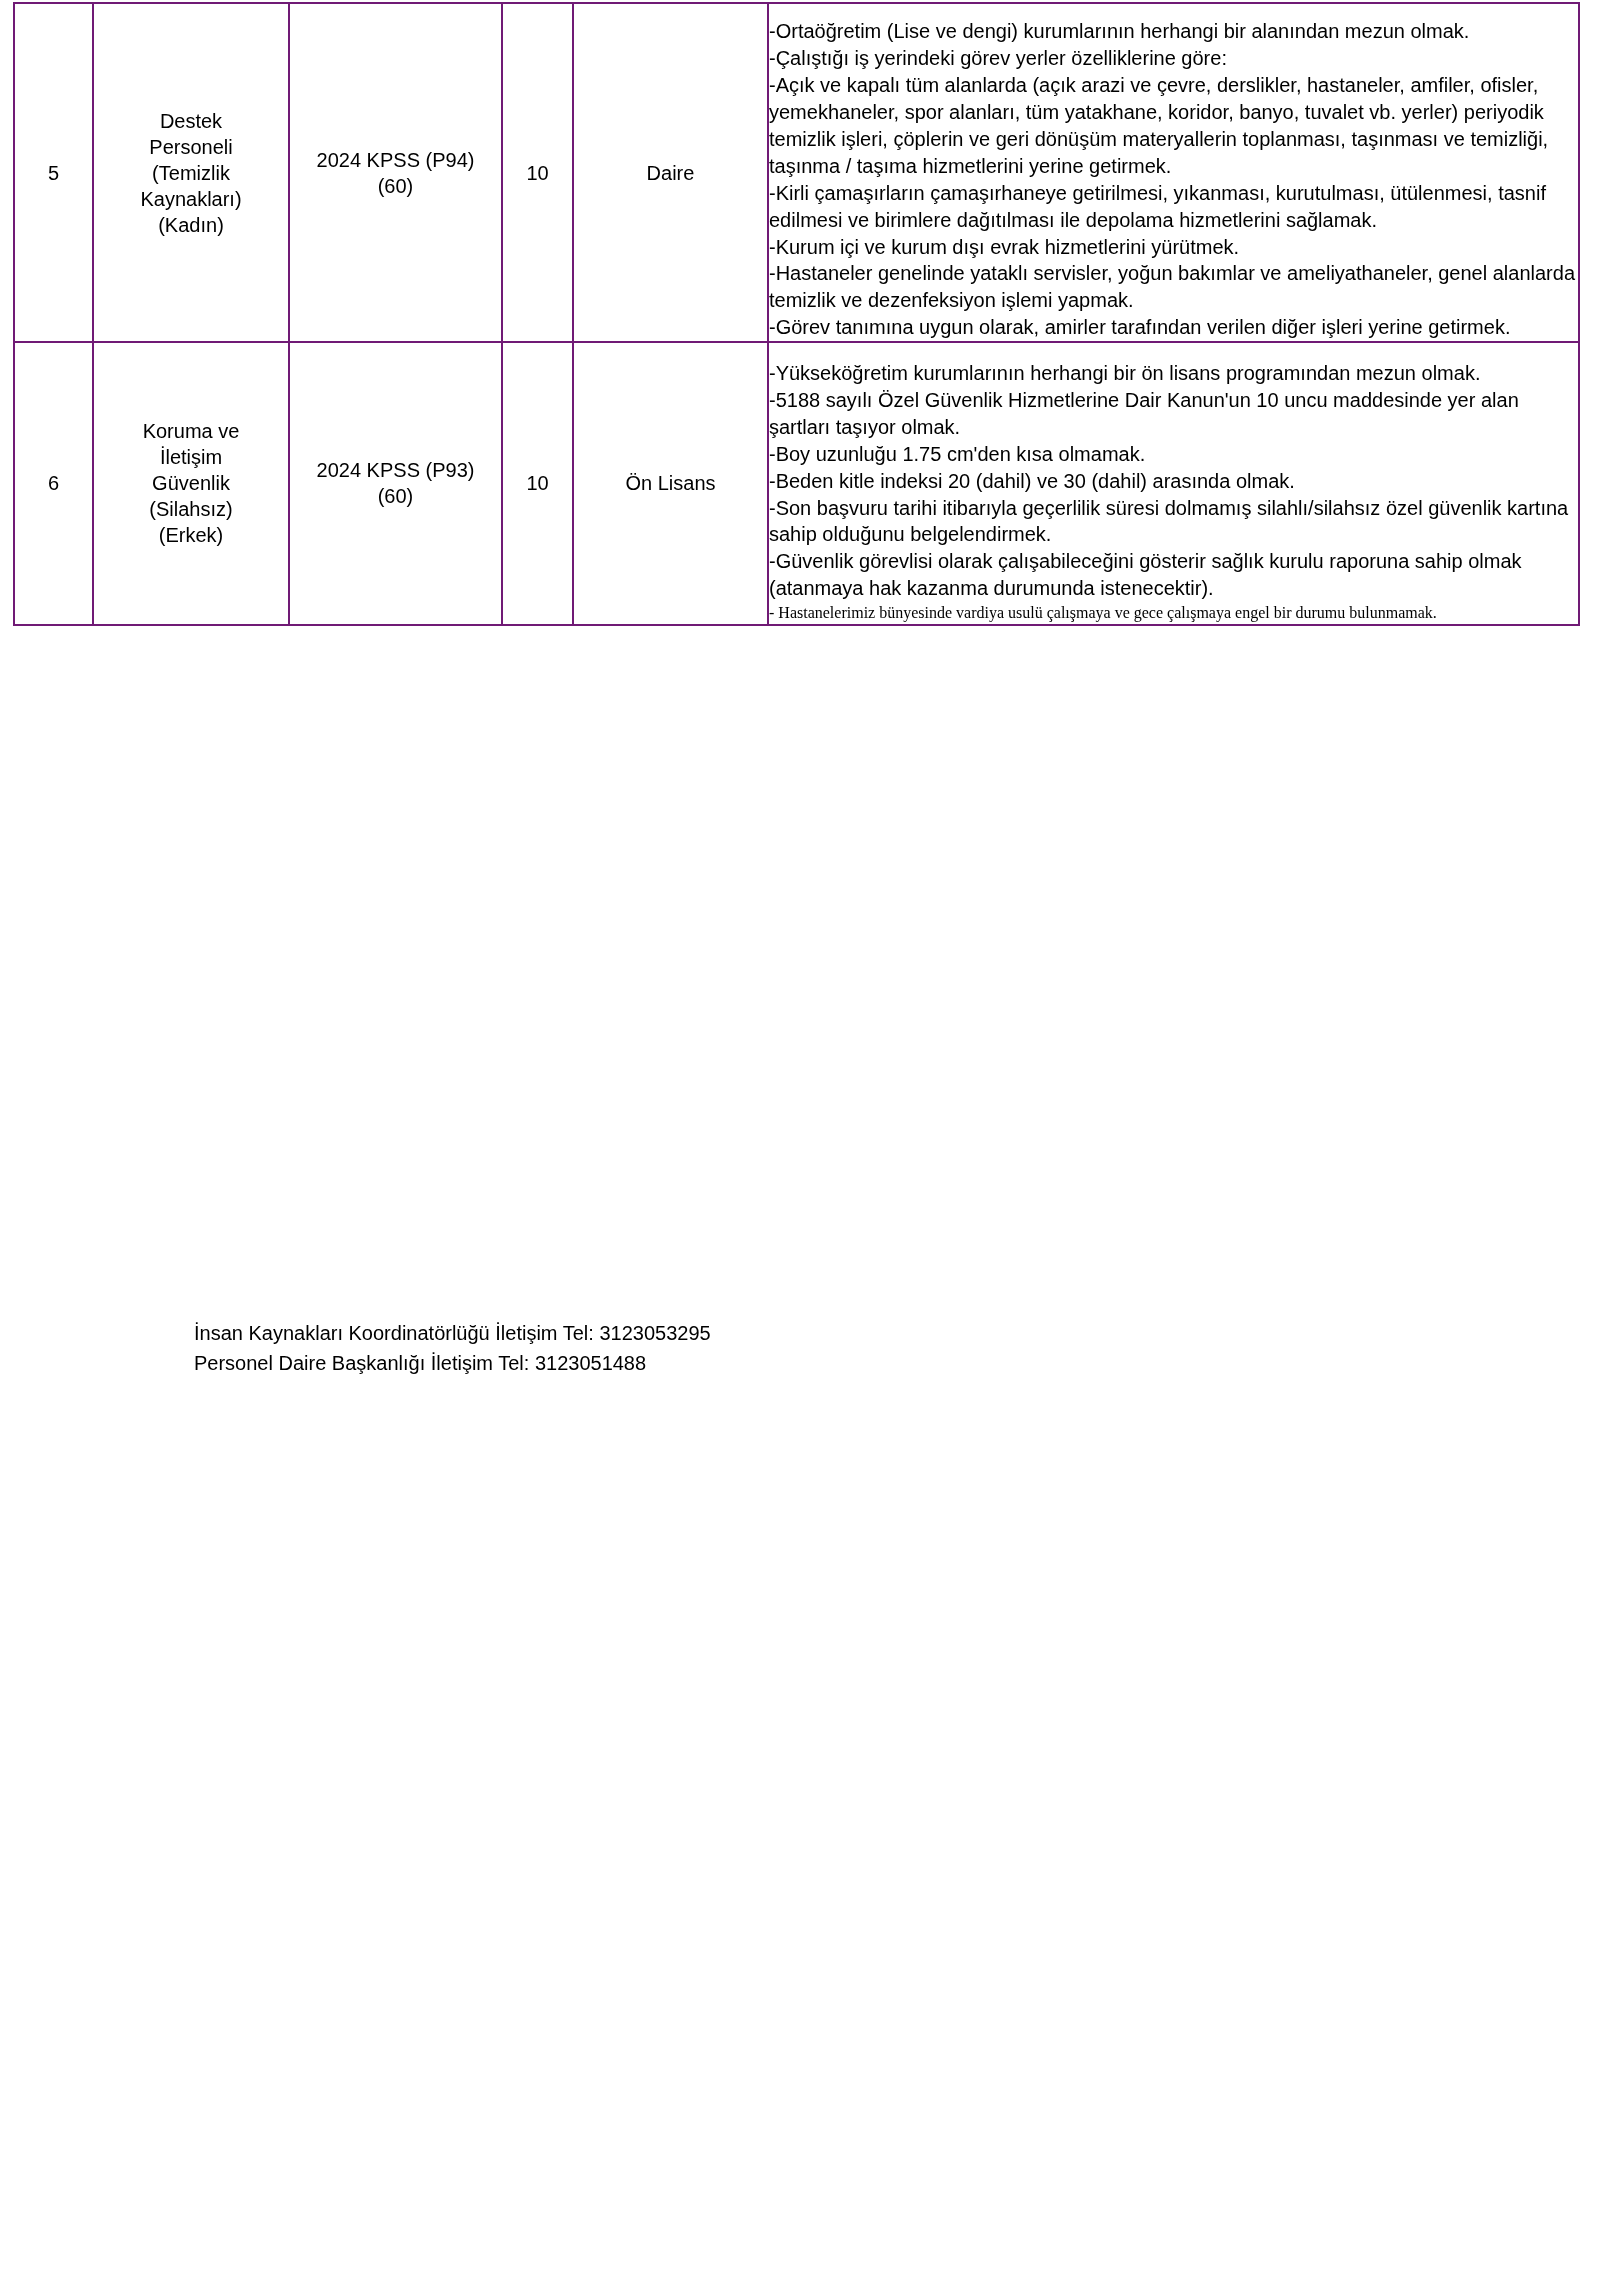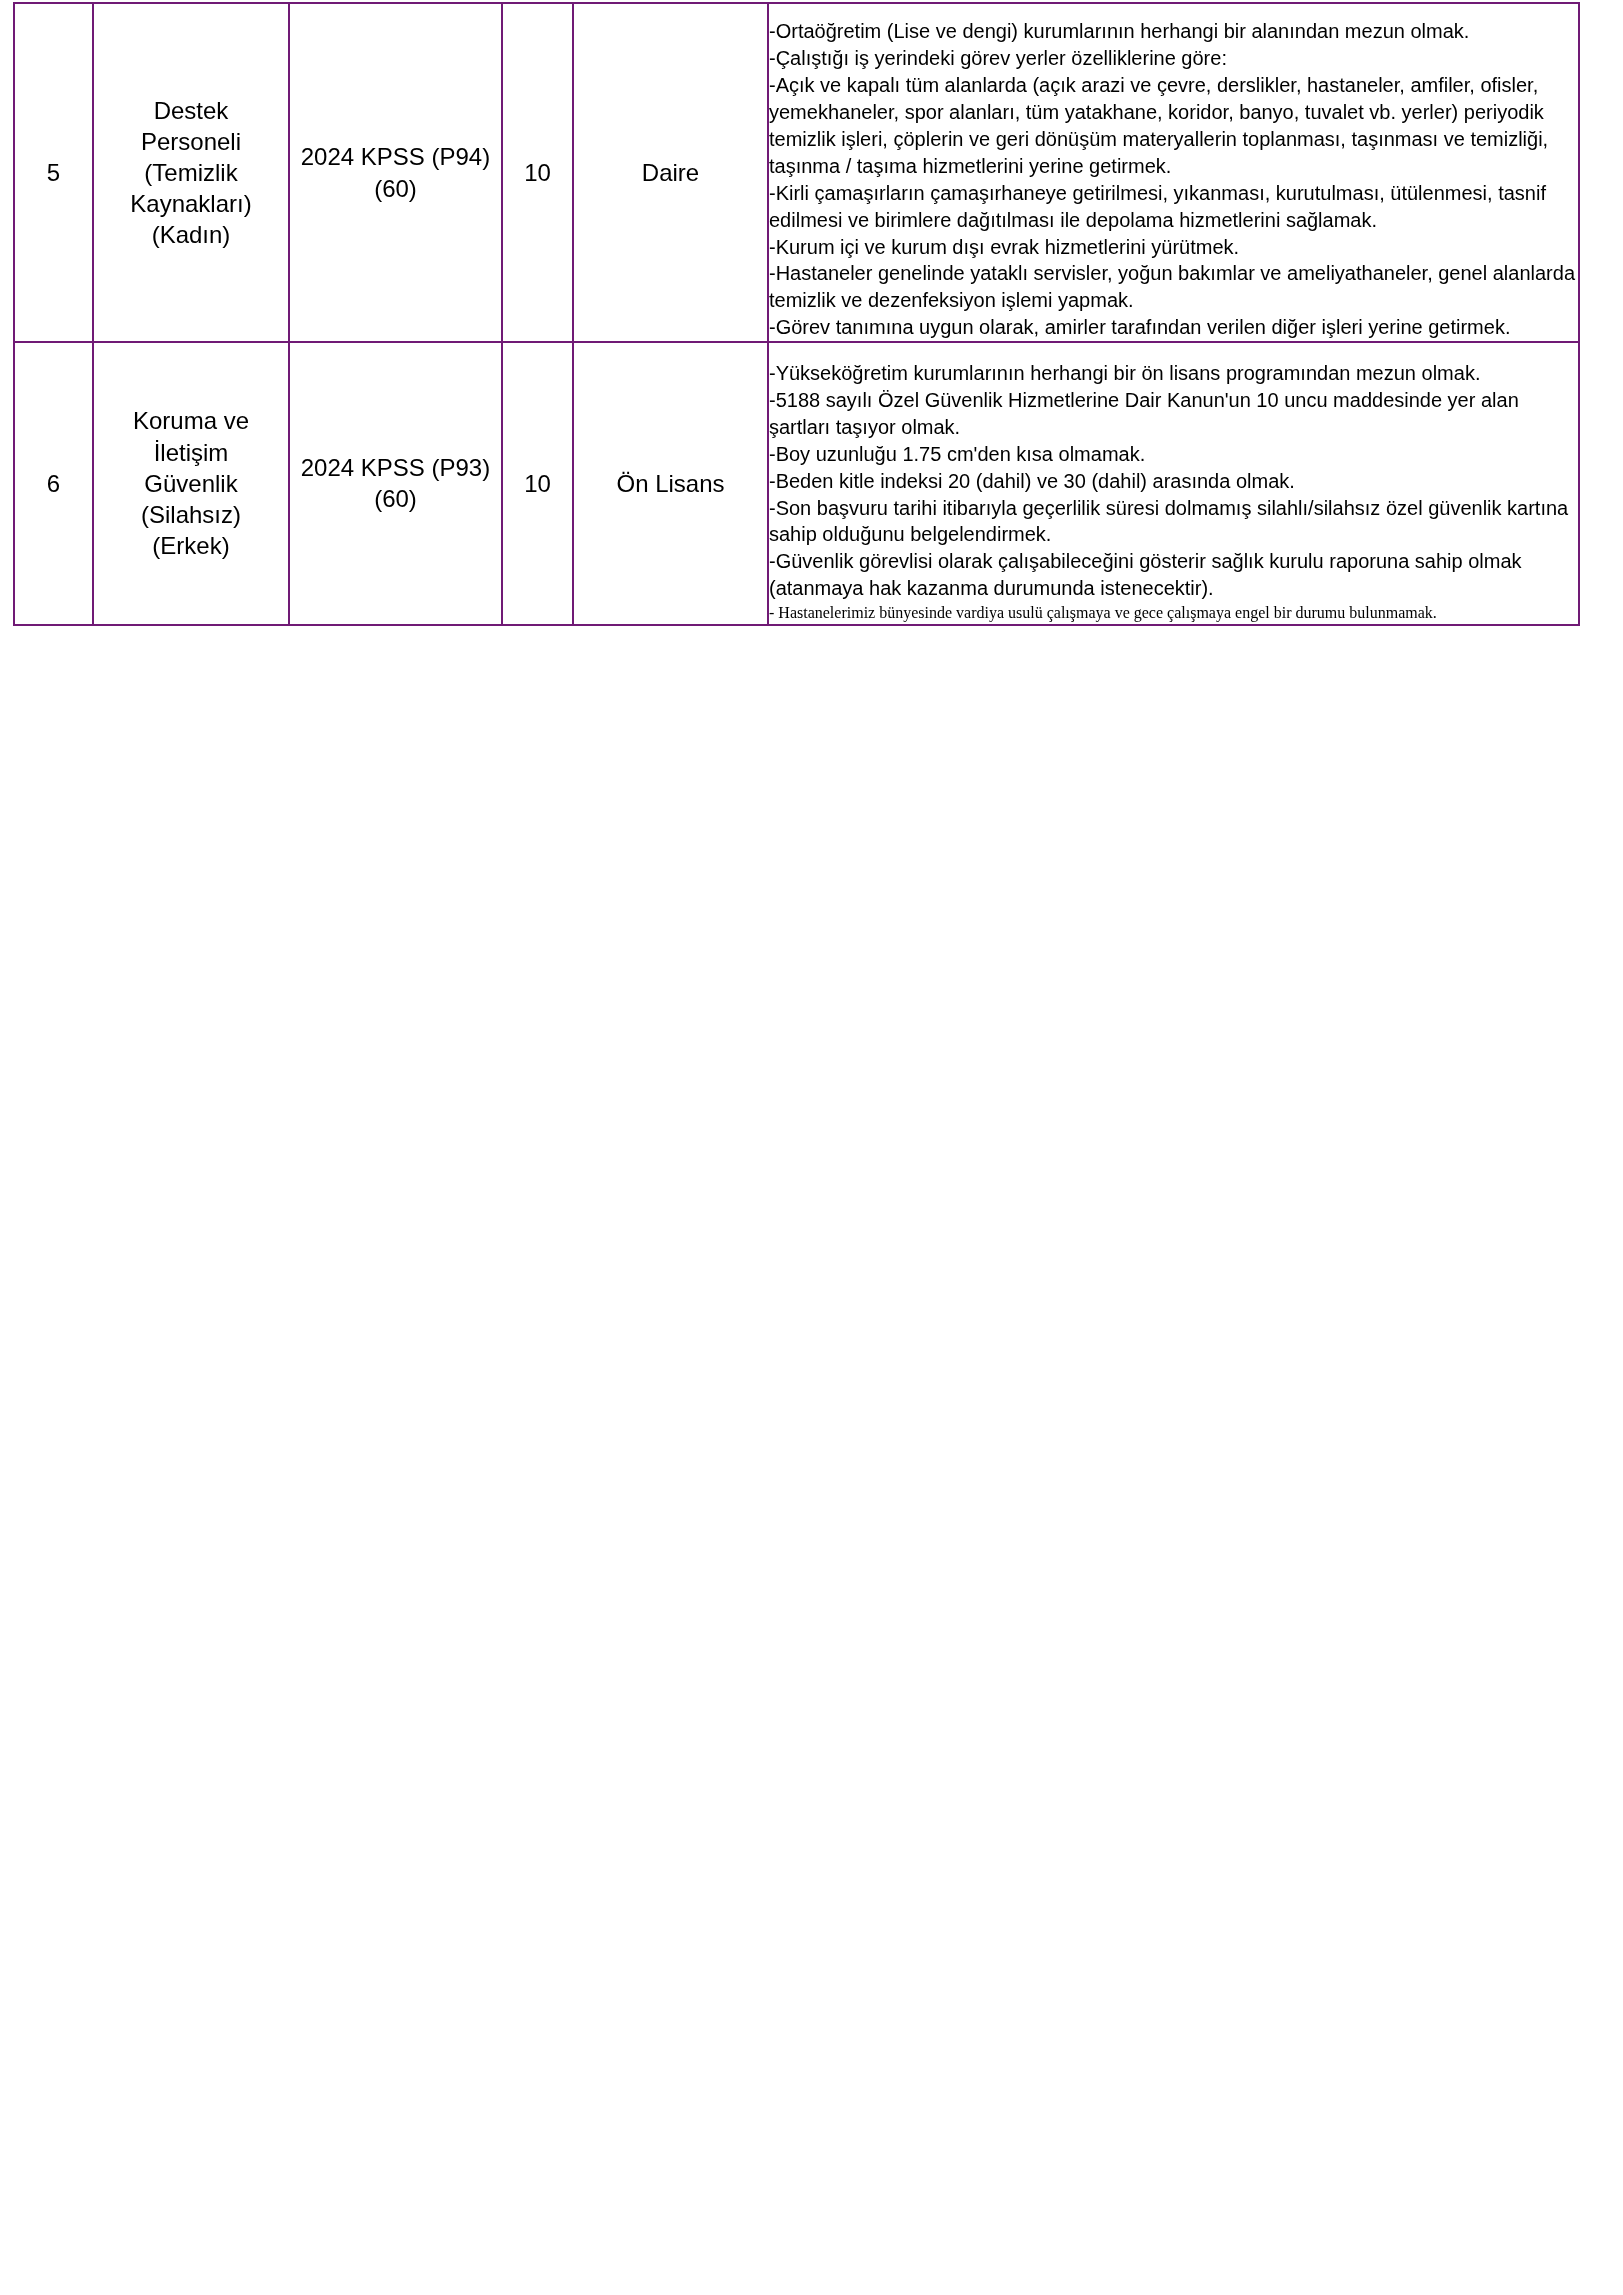--- a/index.html
+++ b/index.html
@@ -44,21 +44,21 @@
   
   .col-no    { width: 79px; }
   .col-title { width: 196px; }
   .col-score { width: 213px; }
   .col-count { width: 71px; }
   .col-edu   { width: 195px; }
   .col-desc  { width: 811px; }
 
   .cell-center {
     text-align: center;
-    font-size: 24px;
+    font-size: 20px;
     line-height: 1.30;
     padding: 3.9px 5.2px;
   }
   .cell-center .ln { display: block; }
 
   .desc-cell {
     vertical-align: top;
     padding: 15.7px 10.5px 10.5px 10.5px;
   }
   .desc-list {
@@ -168,15 +168,19 @@
             <p>-Son başvuru tarihi itibarıyla geçerlilik süresi dolmamış silahlı/silahsız özel güvenlik kartına sahip olduğunu belgelendirmek.</p>
             <p>-Güvenlik görevlisi olarak çalışabileceğini gösterir sağlık kurulu raporuna sahip olmak (atanmaya hak kazanma durumunda istenecektir).</p>
             <p class="serif">- Hastanelerimiz bünyesinde vardiya usulü çalışmaya ve gece çalışmaya engel bir durumu bulunmamak.</p>
           </div>
         </td>
       </tr>
 
     </tbody>
   </table>
 
+  <div class="contact-block">
+    <div>İnsan Kaynakları Koordinatörlüğü İletişim Tel: 3123053295</div>
+    <div>Personel Daire Başkanlığı İletişim Tel: 3123051488</div>
+  </div>
 
 </div>
 
 
 </body></html>

